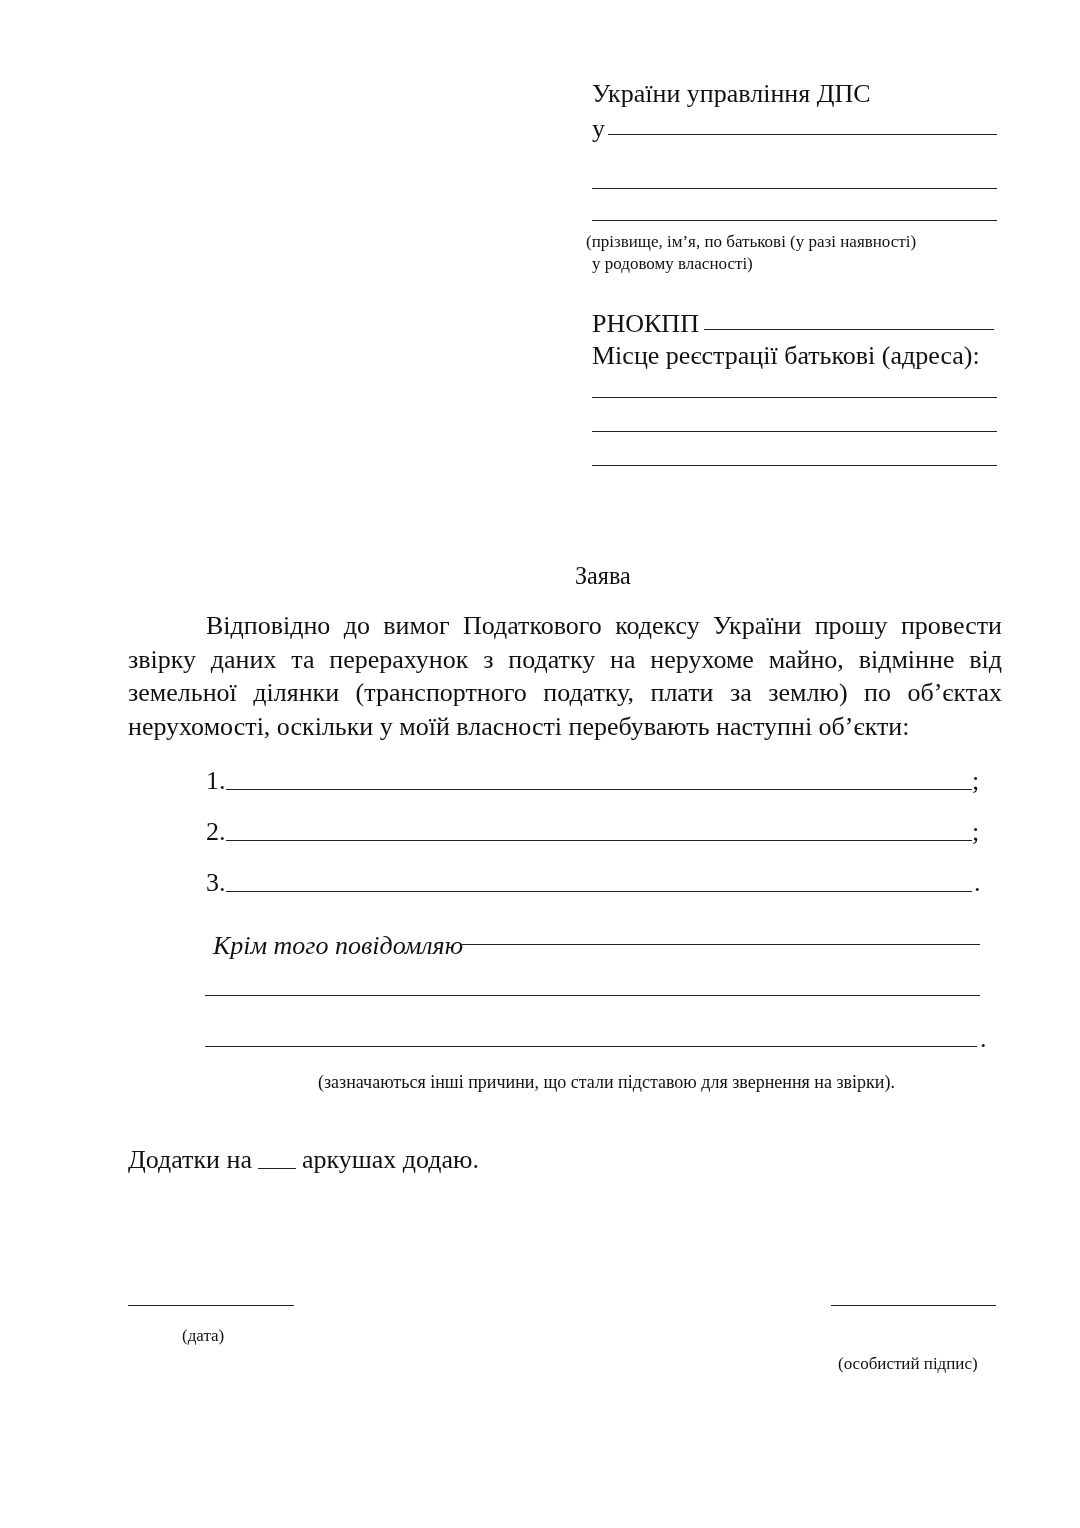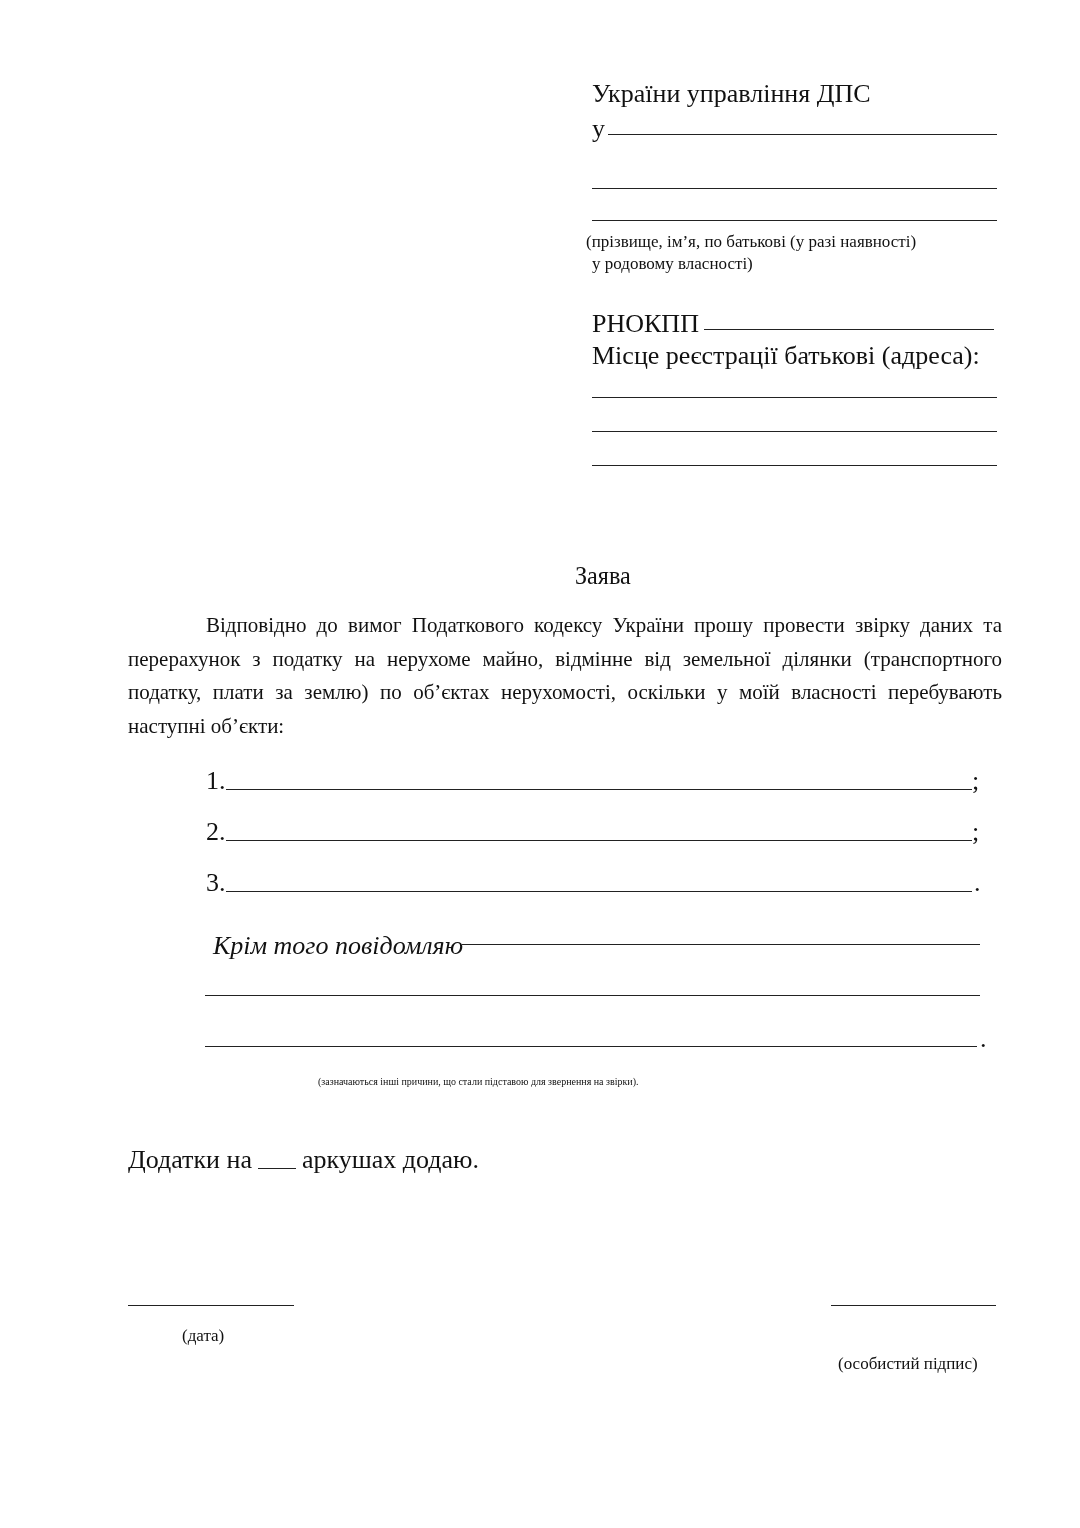--- a/index.html
+++ b/index.html
@@ -1,23 +1,23 @@
 <!DOCTYPE html>
 <html><head>
 <meta charset="utf-8">
 <style>
   html, body { margin:0; padding:0; background:#ffffff; }
   body { width:1080px; height:1528px; position:relative; overflow:hidden;
          font-family:"Liberation Serif", "DejaVu Serif", serif; color:#111; }
   .abs { position:absolute; white-space:nowrap; }
   .t26 { font-size:26px; line-height:30px; }
   .t17 { font-size:17px; line-height:22px; }
-  .t15 { font-size:10px; line-height:20px; }
+  .t15 { font-size:18px; line-height:20px; }
   .line { position:absolute; height:0; border-bottom:1.6px solid #222; }
-  .para { position:absolute; left:128px; width:874px; font-size:21px; line-height:33.5px;
+  .para { position:absolute; left:128px; width:874px; font-size:26px; line-height:33.5px;
           text-align:justify; }
   .para .indent { display:inline-block; width:78px; }
   .cond { transform:scaleX(0.93); transform-origin:left top; }
 </style>
 </head>
 <body>
 
 <div class="abs t26" style="left:592px; top:79px;">України управління ДПС</div>
 
 <div class="abs t26" style="left:592px; top:114px;">у</div>

